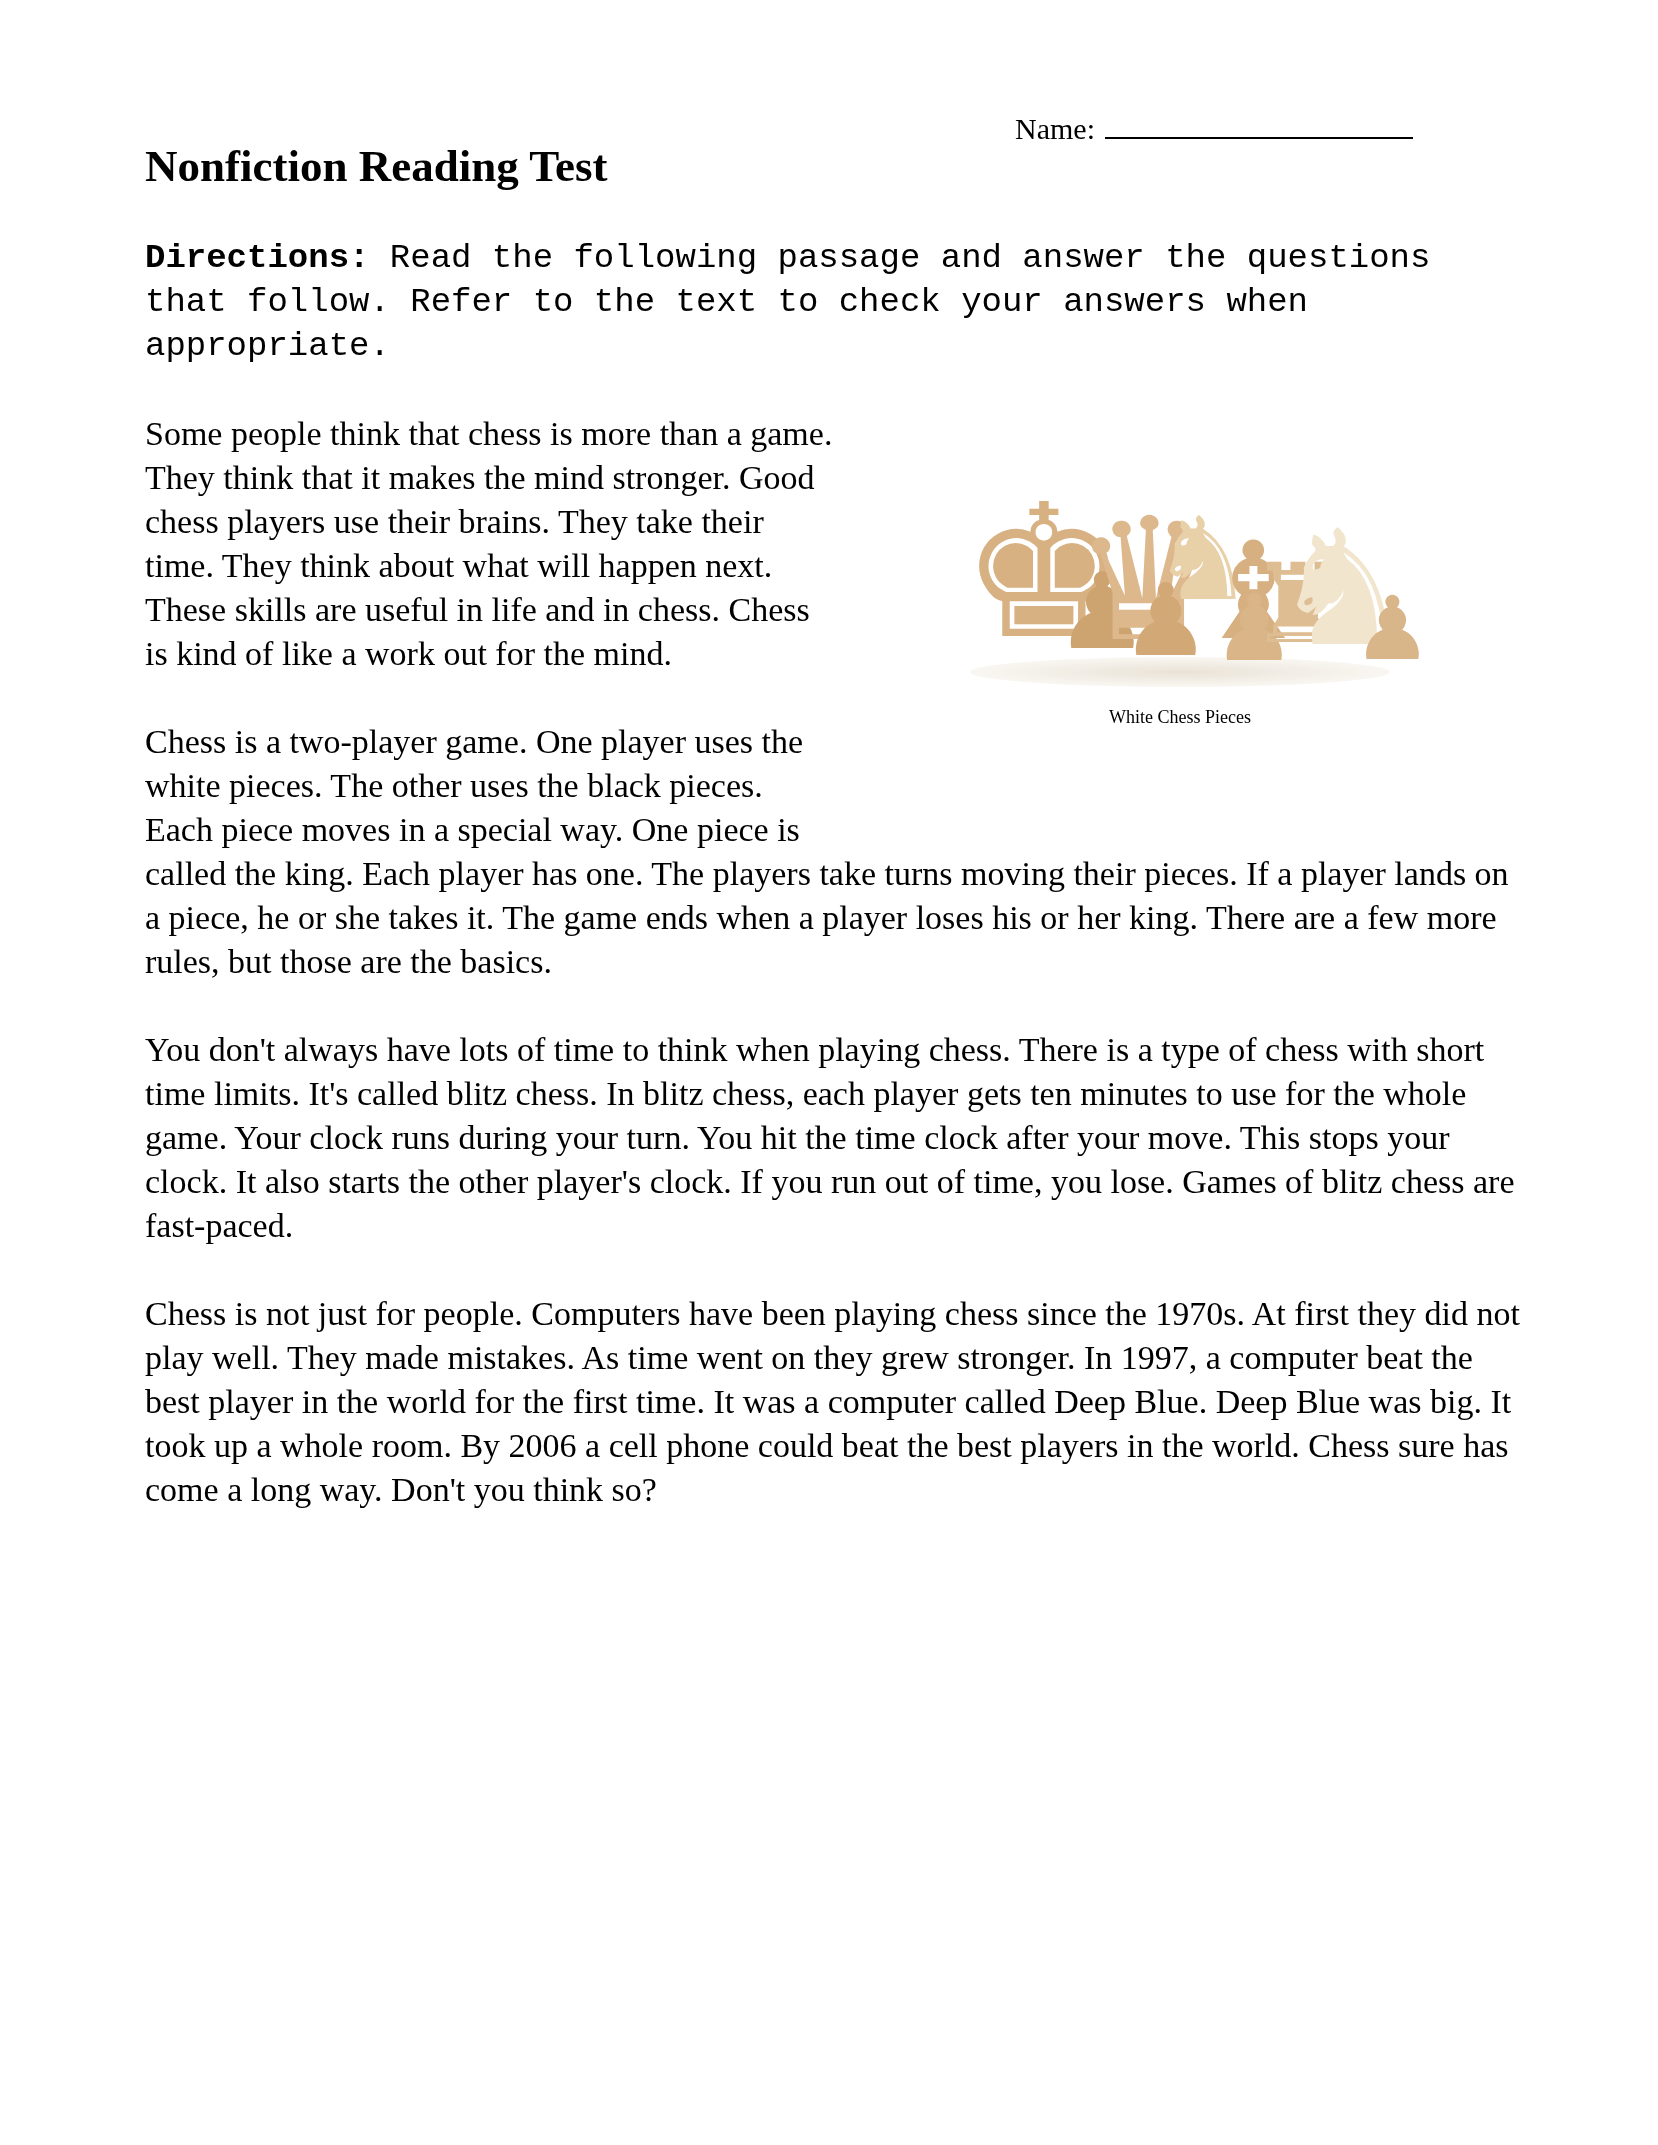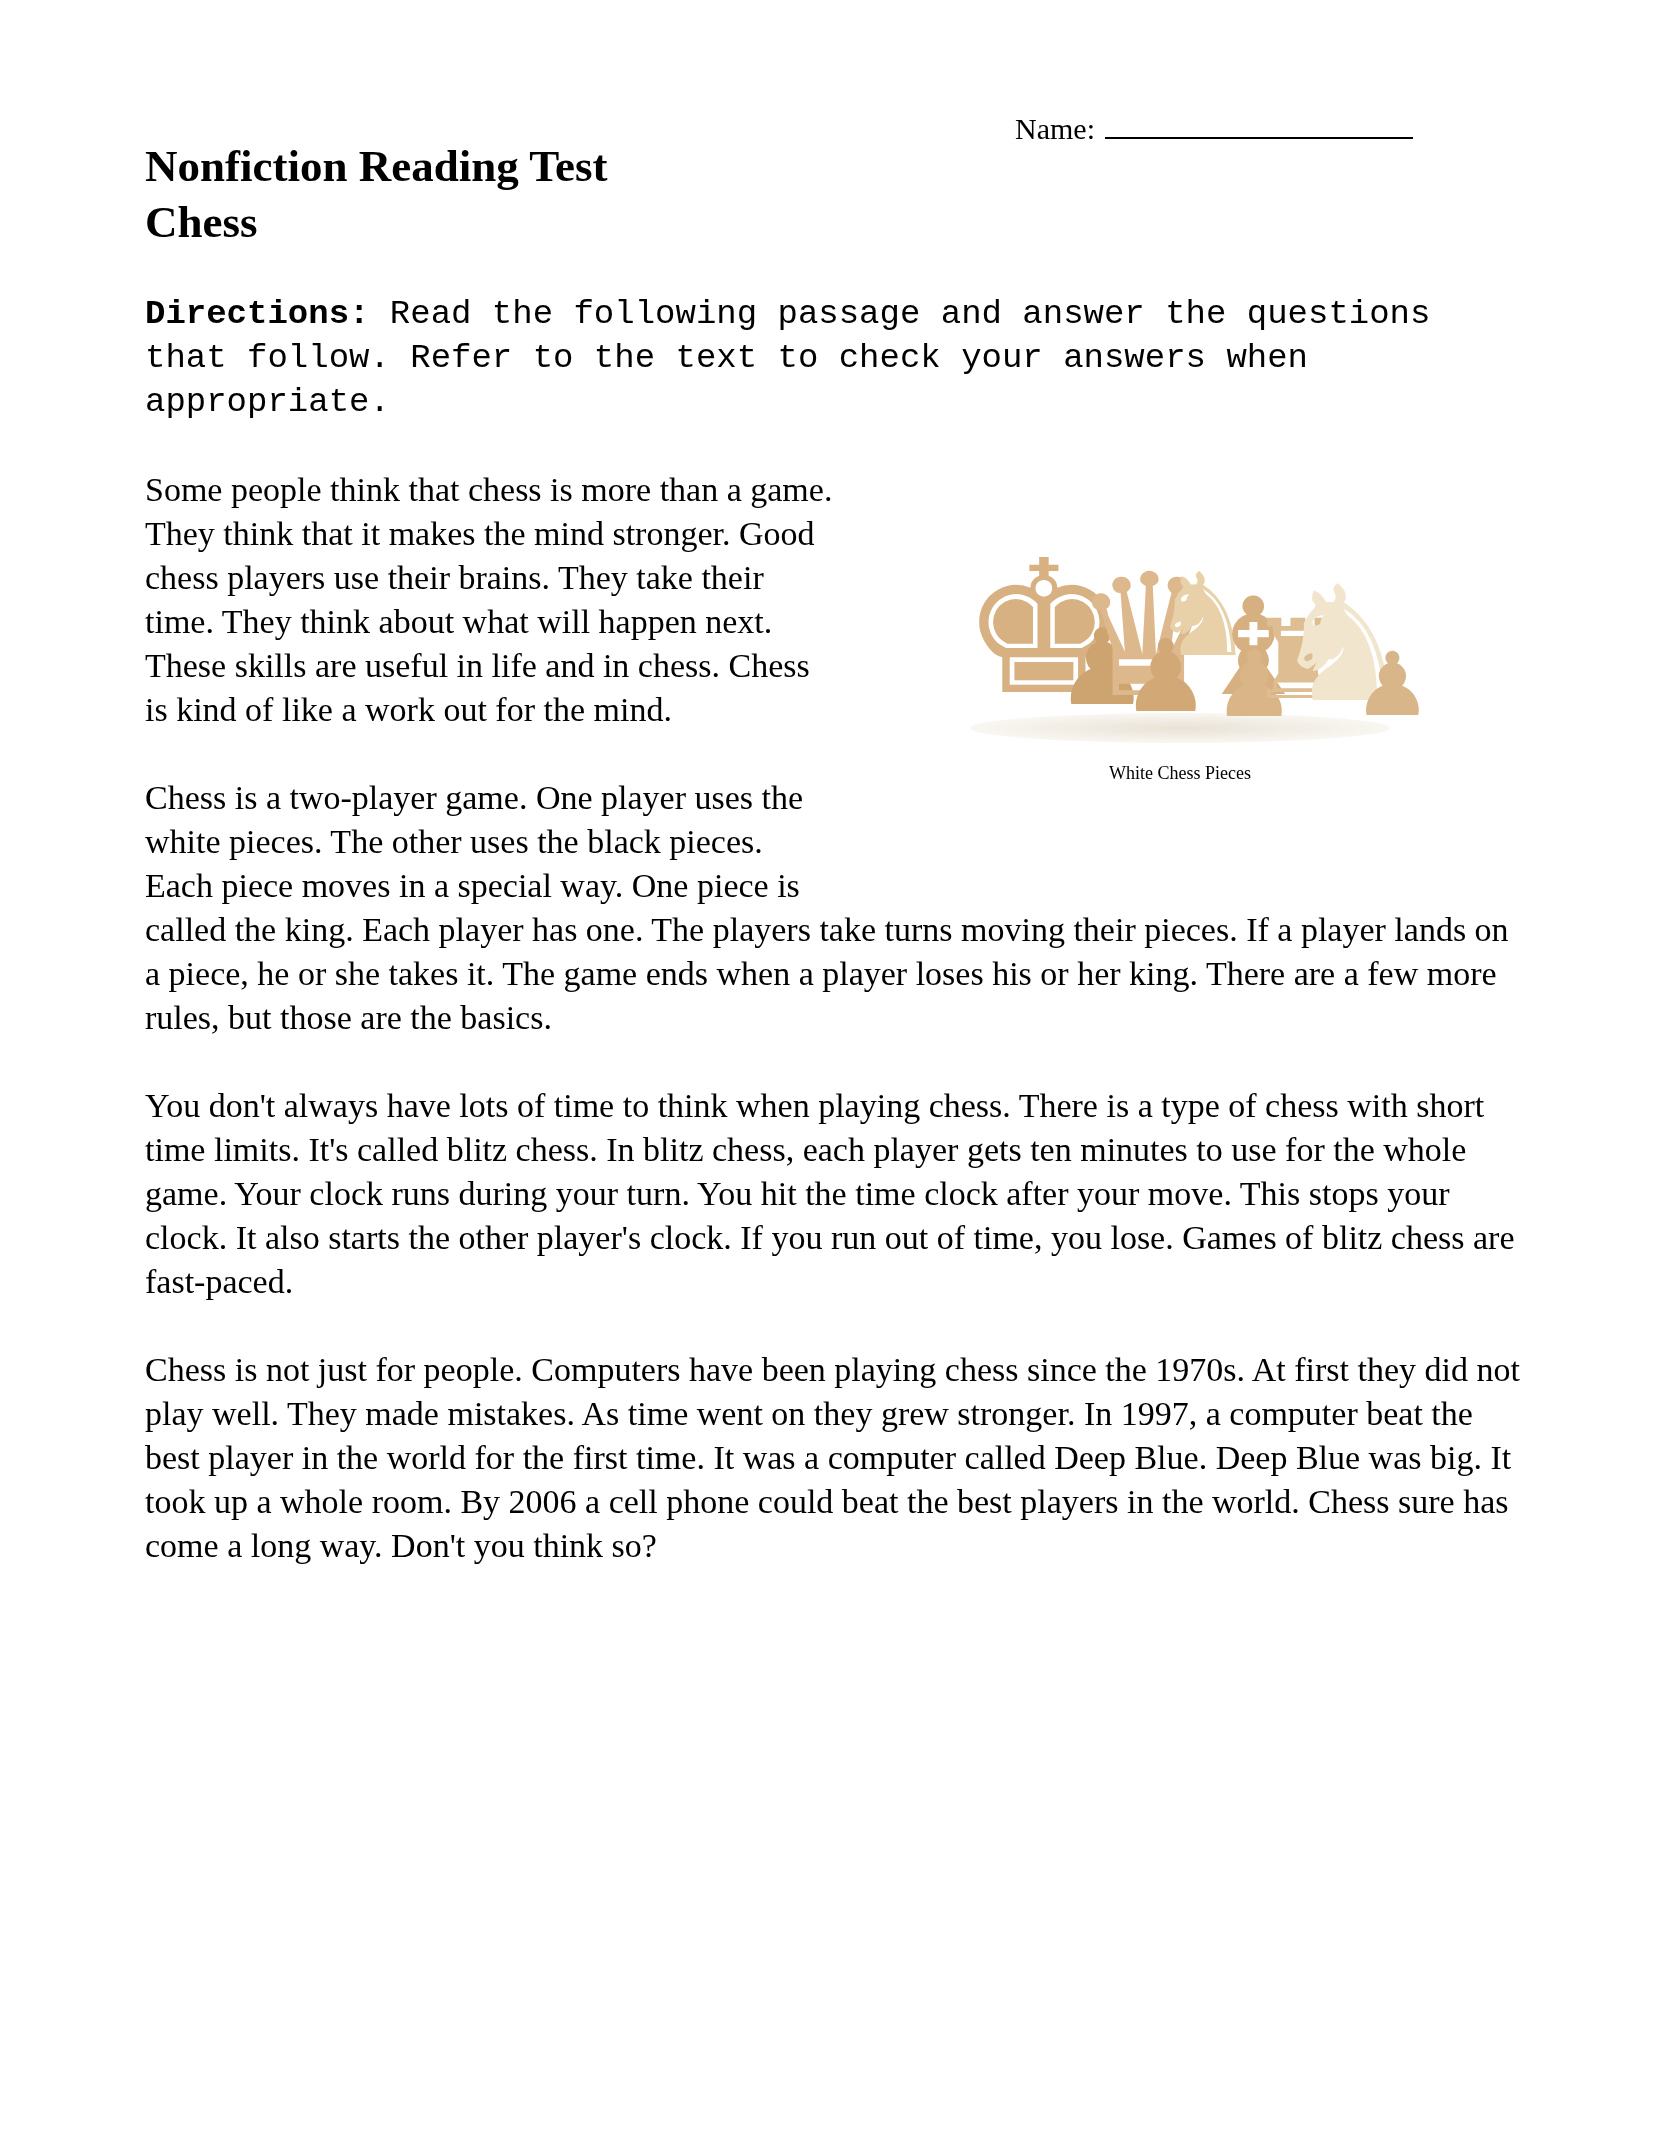--- a/index.html
+++ b/index.html
@@ -89,21 +89,20 @@
 <body>
 
 <div class="page">
 
   <div class="name-row">
     <span>Name:</span><span class="name-line"></span>
   </div>
 
   <div class="title-block">
     <div>Nonfiction Reading Test</div>
-    <div>Chess</div>
   </div>
 
   <p class="directions"><strong>Directions:</strong><span> Read the following passage and answer the questions that follow. Refer to the text to check your answers when appropriate.</span></p>
 
   <div class="passage body-text">
 
     <figure class="figure" style="margin-left:0;margin-right:0;">
       <div class="chess-image" id="chess-image">
         <div class="chess-shadow"></div>
       <span class="piece" style="left: 6px; bottom: 36px; font-size: 185px; color: rgb(216, 177, 131);">♚</span>

